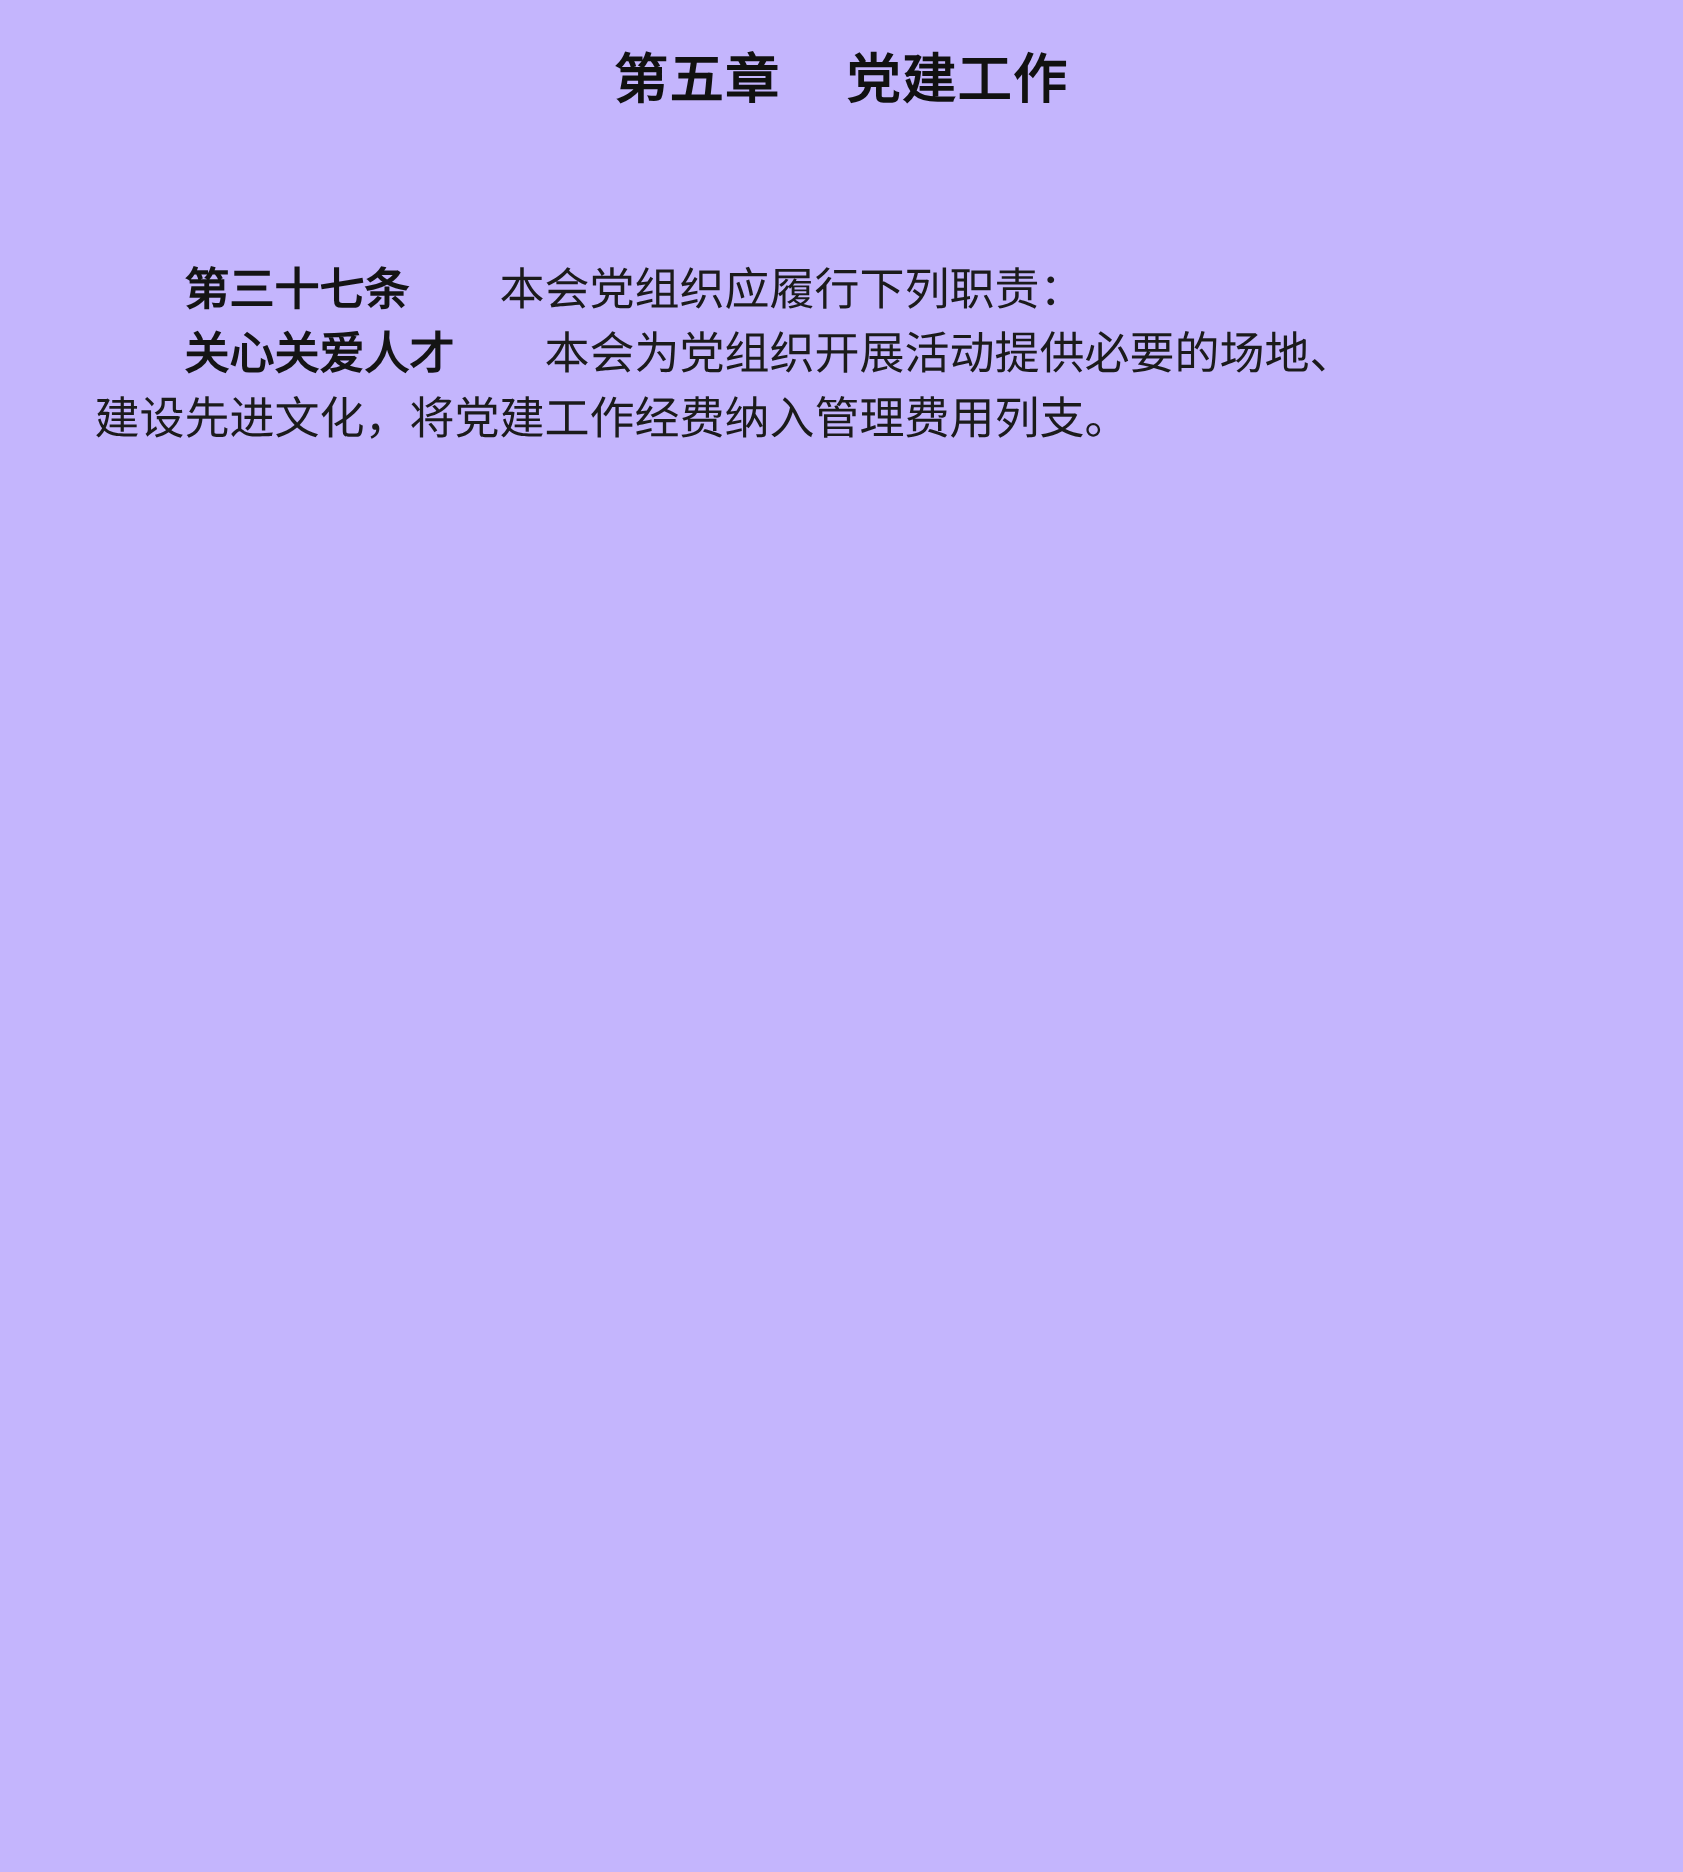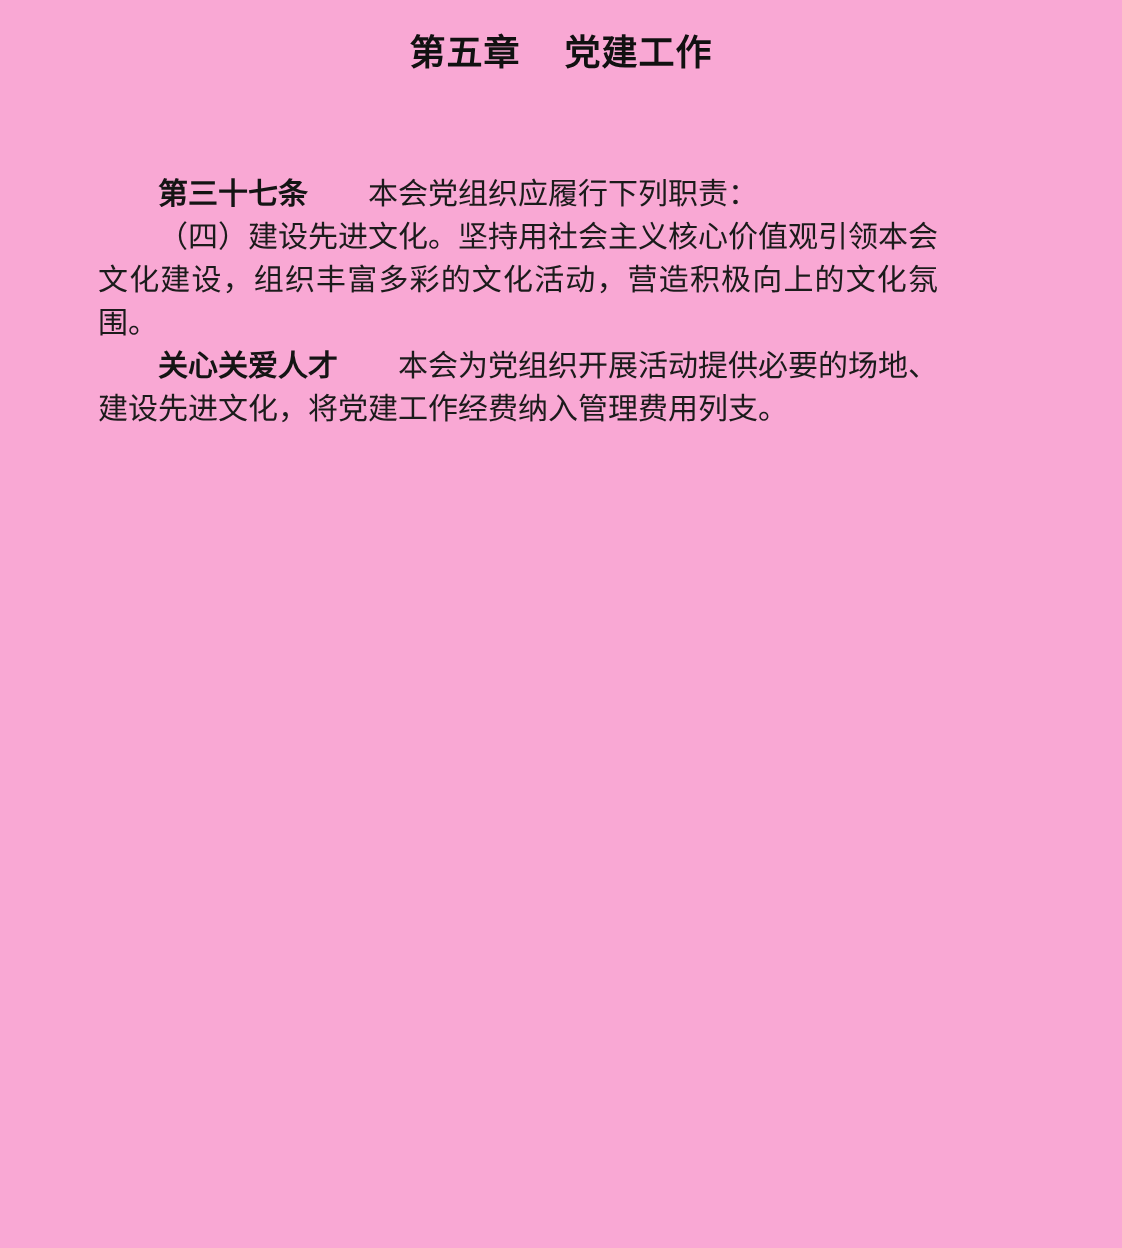--- a/index.html
+++ b/index.html
@@ -12,39 +12,39 @@
     height: 1248px;
     overflow: hidden;
     font-family: "Liberation Serif", "DejaVu Serif", serif;
     color: #1b1b1b;
   }
   .page {
     box-sizing: border-box;
     width: 1122px;
     height: 1248px;
     padding-top: 30px;
-    background: #f9a8d4;
+    background: #c4b5fd;
   }
   .chapter-title {
     margin: 0;
     text-align: center;
     font-family: "Liberation Sans", "DejaVu Sans", sans-serif;
     font-weight: 700;
     font-size: 36px;
     line-height: 46px;
     color: #111111;
     letter-spacing: 1px;
   }
   .chapter-title .chapter-name {
     margin-left: 44px;
   }
   .content {
     box-sizing: border-box;
     width: 840px;
-    margin: 96px 137px 0 98px;
+    margin: 96px 137px 0 63px;
     font-size: 30px;
     line-height: 43px;
     text-align: justify;
     color: #1b1b1b;
   }
   .content p {
     margin: 0;
     padding: 0;
     text-indent: 2em;
   }
@@ -60,21 +60,20 @@
 
   <h1 class="chapter-title"><span>第五章</span><span class="chapter-name">党建工作</span></h1>
 
   <div class="content">
 
     <p><span class="article-number">第三十七条</span><span>　　本会党组织应履行下列职责：</span></p>
 
 
 
 
-    <p><span>（四）建设先进文化。坚持用社会主义核心价值观引领本会文化建设，组织丰富多彩的文化活动，营造积极向上的文化氛围。</span></p>
 
 
 
 
     <p><span class="article-number">关心关爱人才</span><span>　　本会为党组织开展活动提供必要的场地、建设先进文化，将党建工作经费纳入管理费用列支。</span></p>
 
   </div>
 </div>
 
 </body></html>

